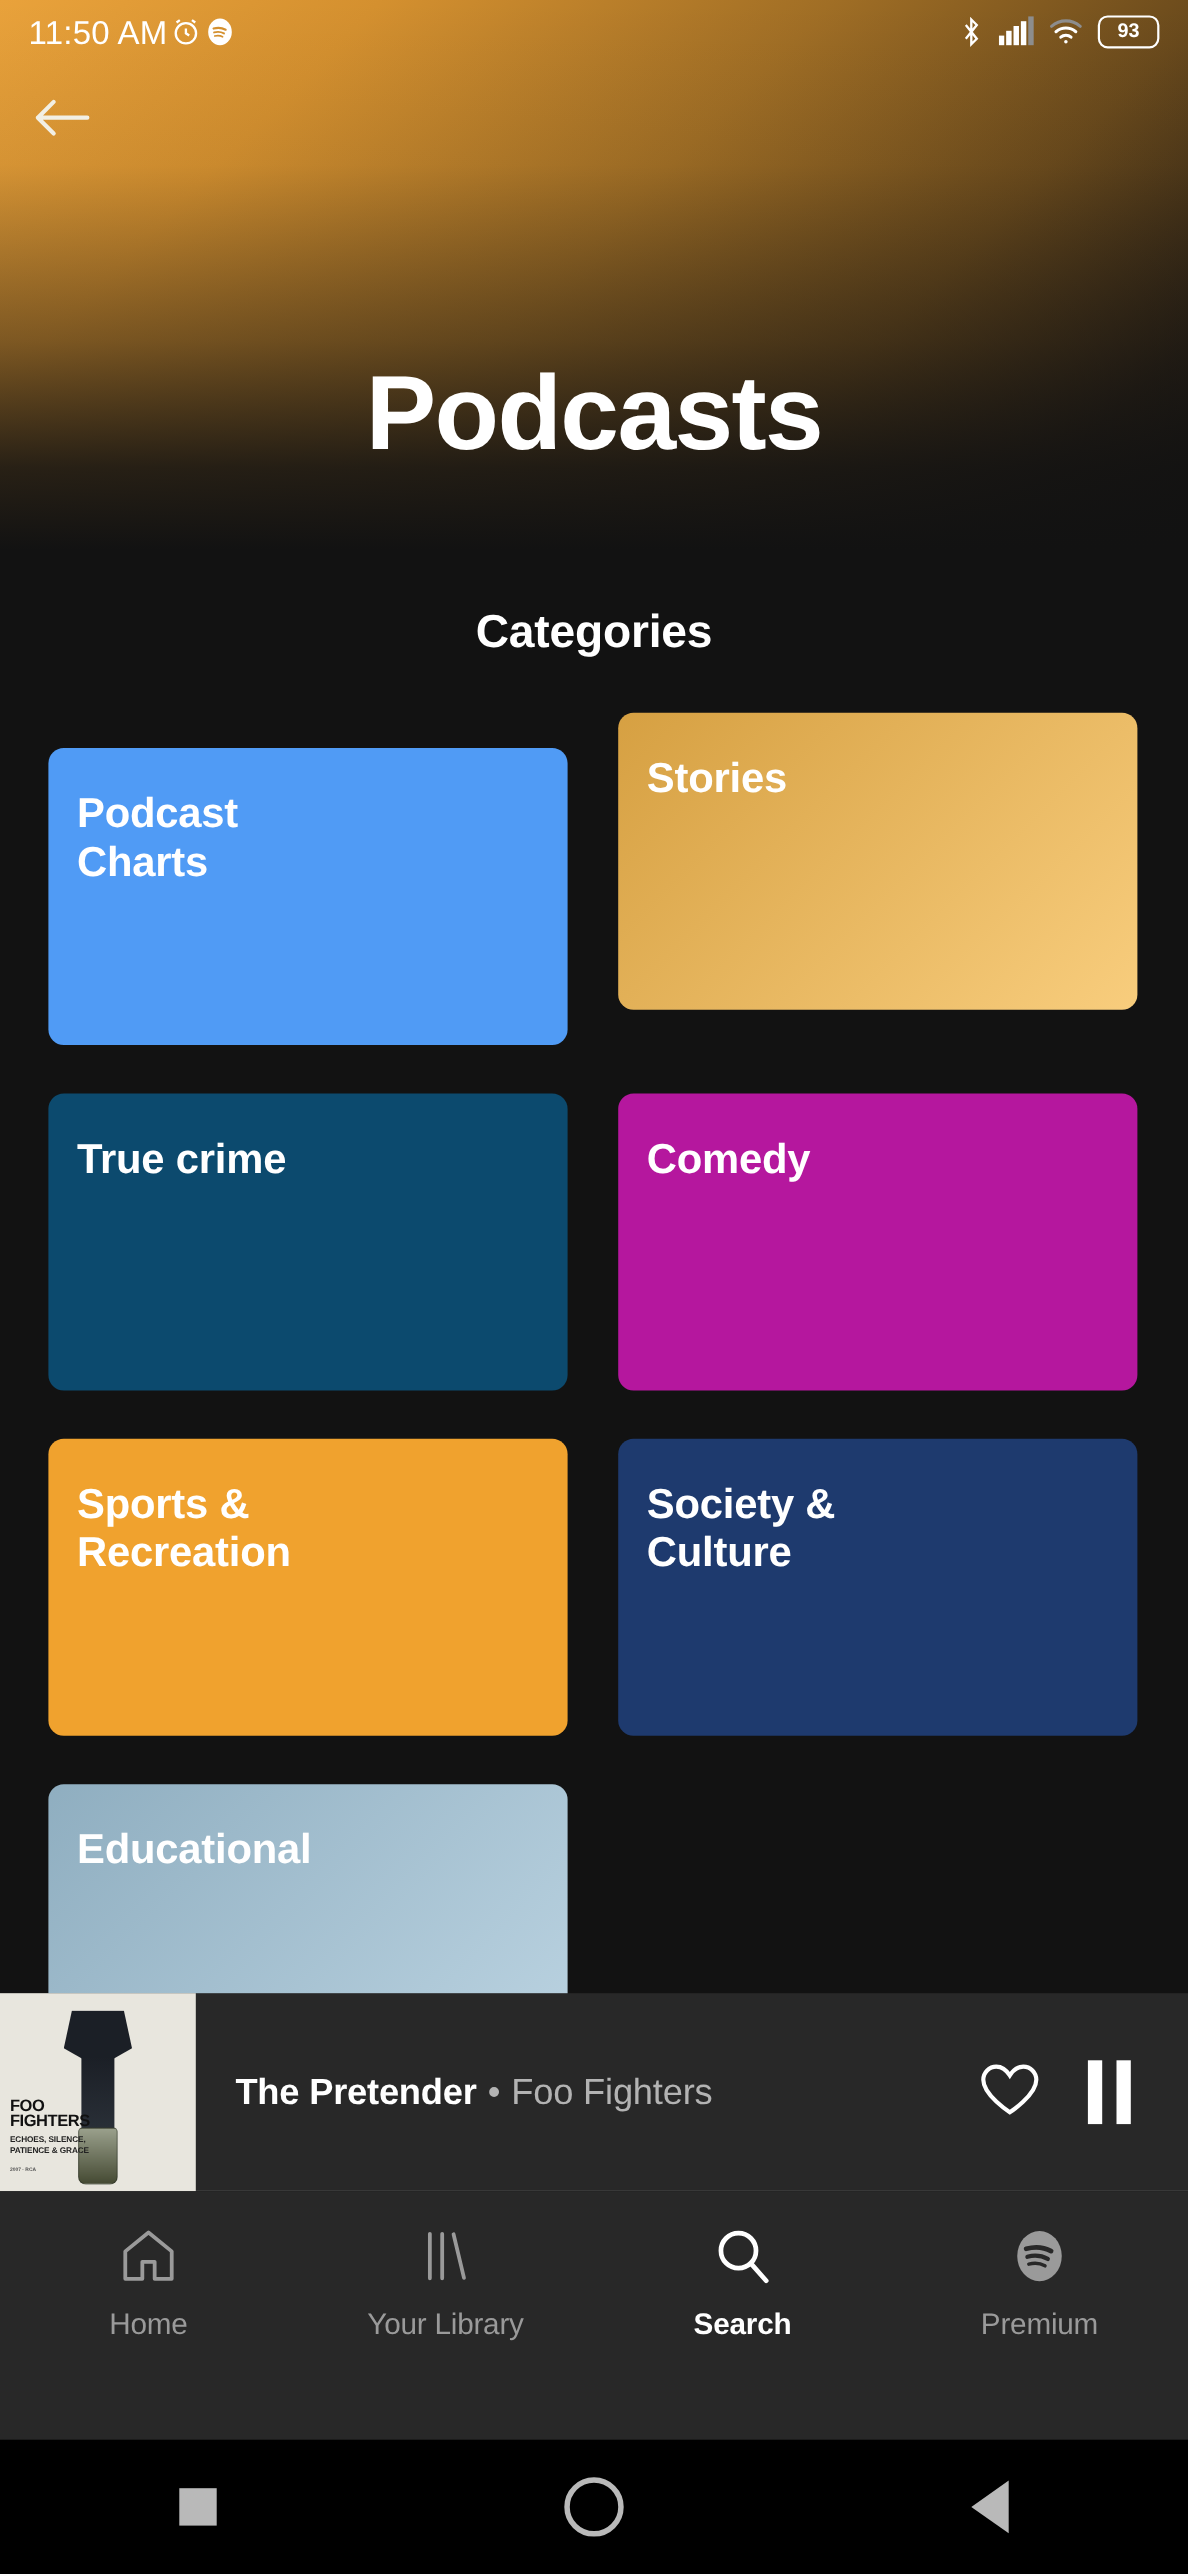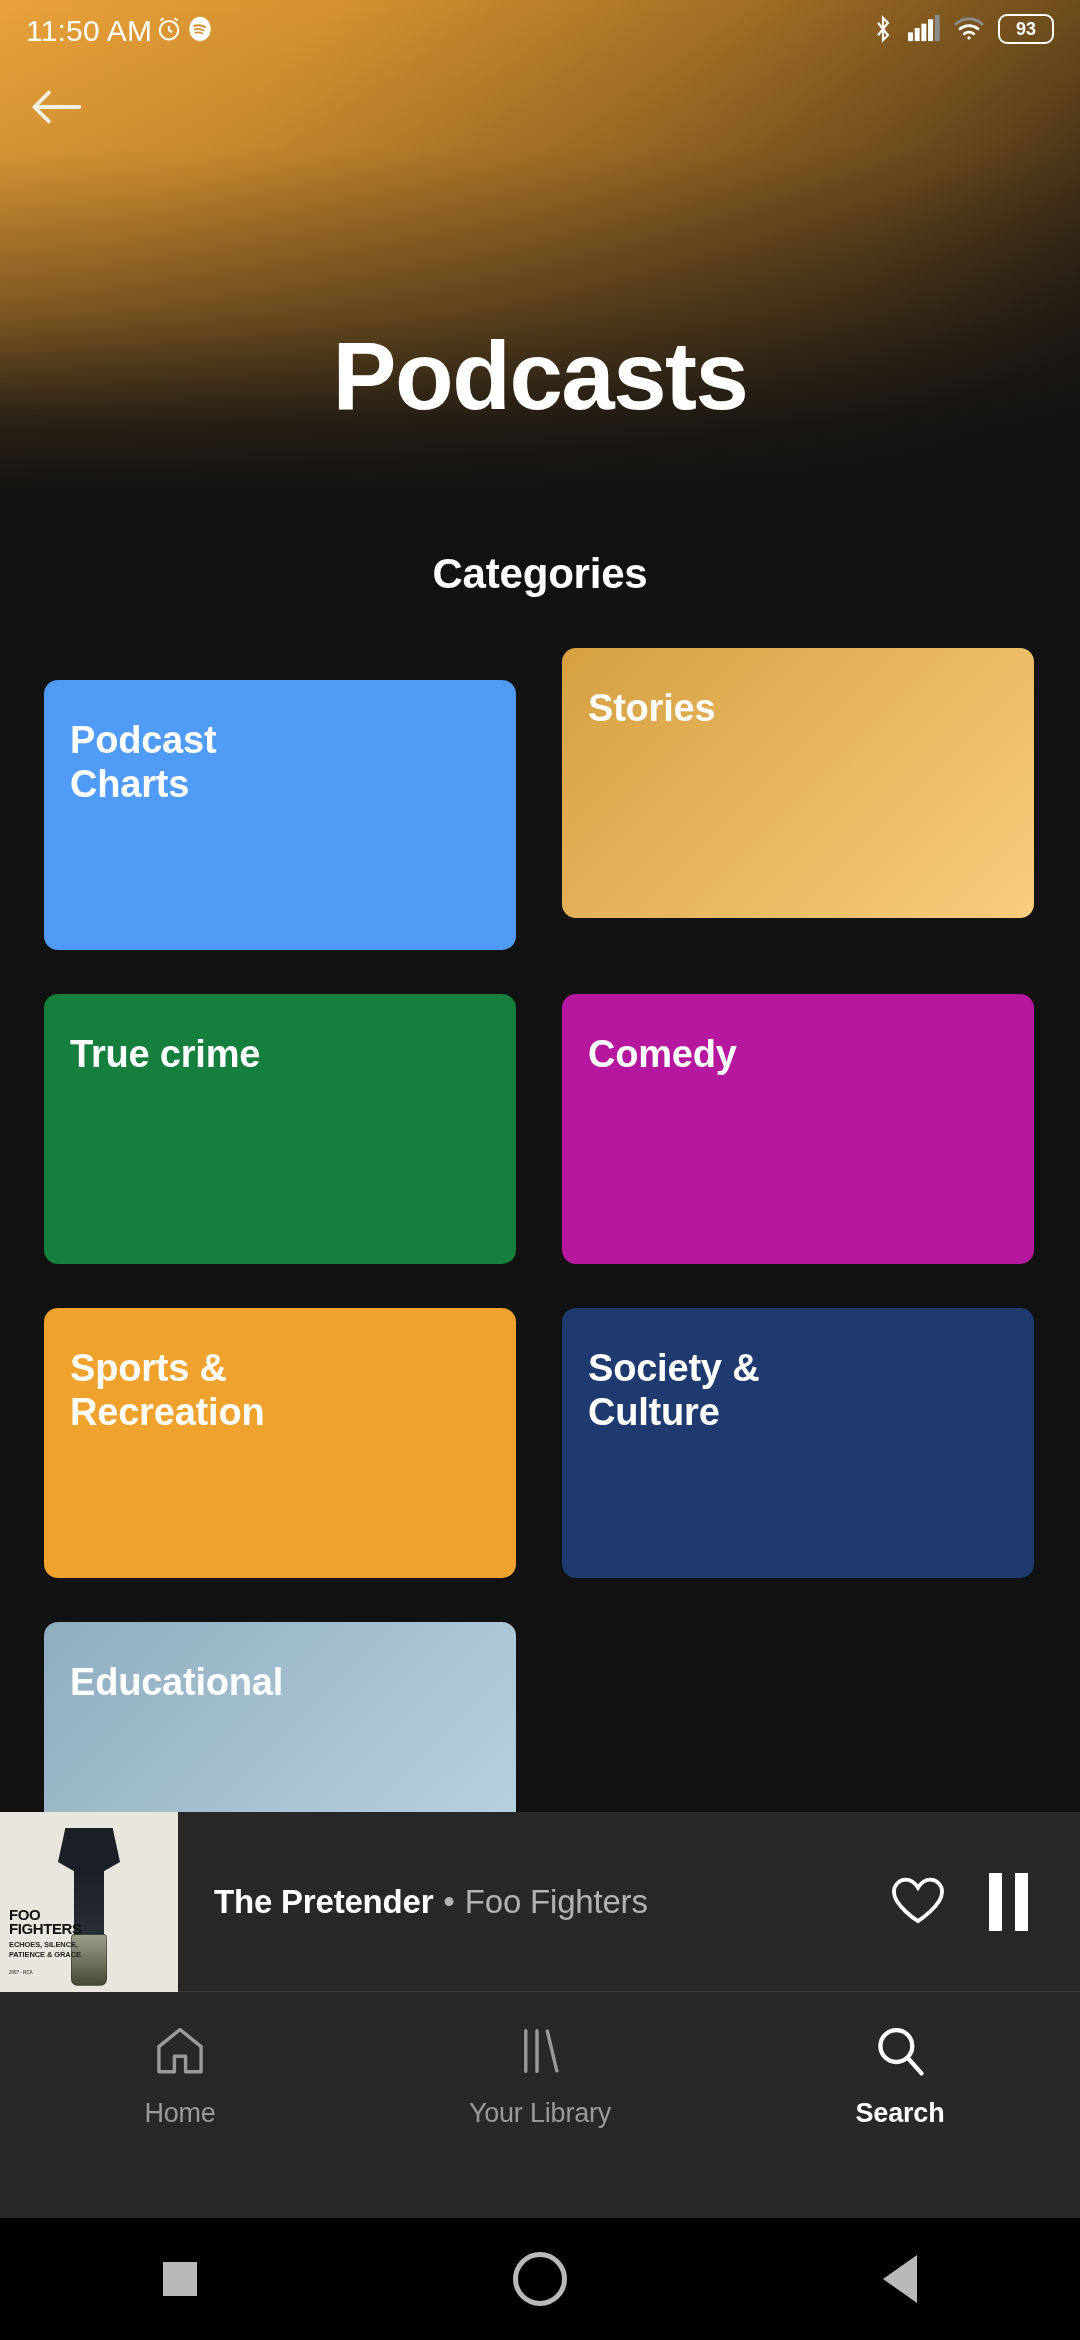--- a/index.html
+++ b/index.html
@@ -223,21 +223,21 @@
   <div id="content">
     <h2 id="categories-heading">Categories</h2>
     <div id="grid">
         <div class="tile" style="background: rgb(80, 155, 245); margin-top: 32px;">
           <div class="tile-label">Podcast
 Charts</div>
         </div>
         <div class="tile" style="background: linear-gradient(135deg, rgb(214, 160, 66) 0%, rgb(248, 205, 125) 100%);">
           <div class="tile-label">Stories</div>
         </div>
-        <div class="tile" style="background: #15803d;">
+        <div class="tile" style="background: #0c4a6e;">
           <div class="tile-label">True crime</div>
         </div>
         <div class="tile" style="background: rgb(181, 23, 158);">
           <div class="tile-label">Comedy</div>
         </div>
         <div class="tile" style="background: rgb(240, 162, 46);">
           <div class="tile-label">Sports &amp;
 Recreation</div>
         </div>
         <div class="tile" style="background: rgb(30, 58, 110);">
@@ -298,20 +298,31 @@
       </div>
       <div class="nav-item active">
         <span class="nav-icon">
           <svg width="56" height="56" viewBox="0 0 26 26" fill="none" stroke="#ffffff" stroke-width="2" stroke-linecap="round">
             <circle cx="11.3" cy="10.7" r="7.4"></circle>
             <path d="M16.8 16.4 23 23.4"></path>
           </svg>
         </span>
         <span class="nav-label">Search</span>
       </div>
+      <div class="nav-item inactive">
+        <span class="nav-icon">
+          <svg width="56" height="56" viewBox="0 0 26 26">
+            <ellipse cx="13" cy="13" rx="9.4" ry="10.6" fill="#9a9a9a"></ellipse>
+            <path d="M7.4 9.9c3.6-1 7.4-.7 10.5 1" stroke="#282828" stroke-width="2" fill="none" stroke-linecap="round"></path>
+            <path d="M7.9 13.3c2.9-.8 6-.5 8.6.9" stroke="#282828" stroke-width="1.8" fill="none" stroke-linecap="round"></path>
+            <path d="M8.5 16.4c2.3-.6 4.8-.4 6.8.7" stroke="#282828" stroke-width="1.5" fill="none" stroke-linecap="round"></path>
+          </svg>
+        </span>
+        <span class="nav-label">Premium</span>
+      </div>
     </div>
 
   <div id="system-nav">
     <div class="sysnav-btn">
       <span id="sysnav-square"></span>
     </div>
     <div class="sysnav-btn">
       <span id="sysnav-circle"></span>
     </div>
     <div class="sysnav-btn">

